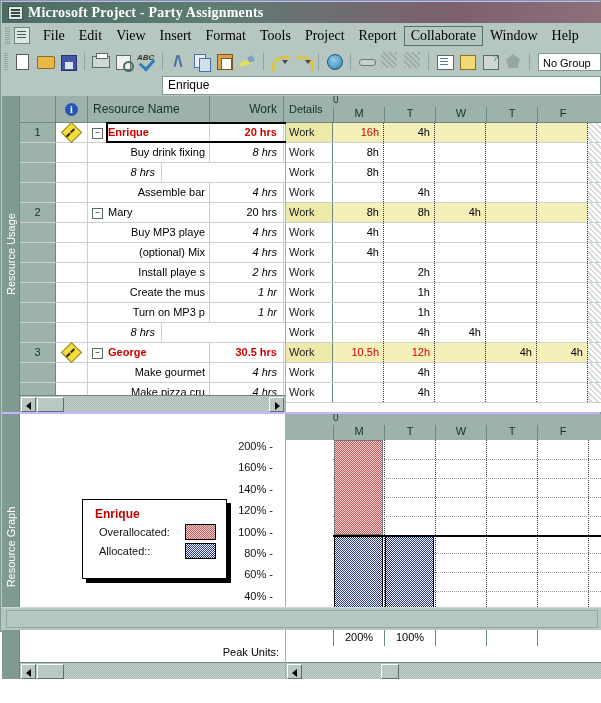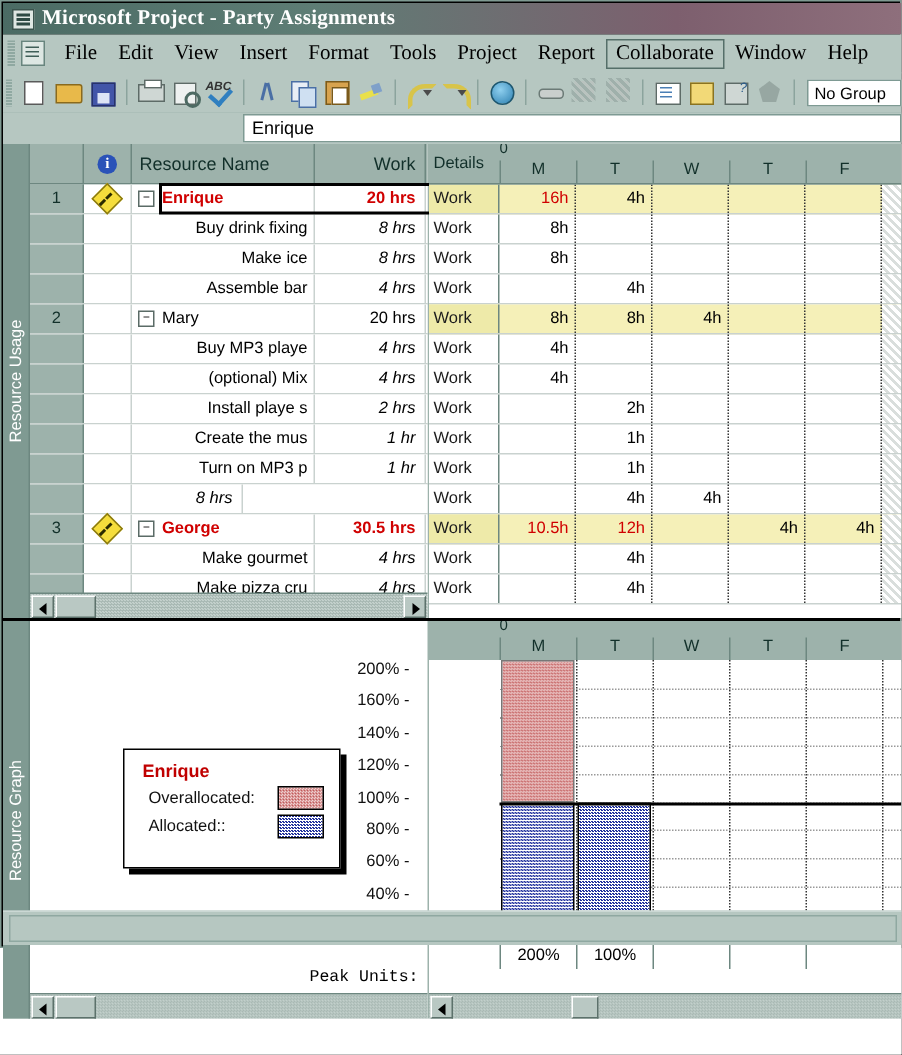--- a/index.html
+++ b/index.html
@@ -1,18 +1,18 @@
 <!DOCTYPE html>
 <html><head>
 <meta charset="utf-8">
 <style>
   html,body{margin:0;padding:0;background:#fff;}
   body{width:601px;height:703px;overflow:hidden;
        font-family:"Liberation Serif",serif;font-size:12px;color:#000;}
-  #app{position:relative;width:601px;height:632px;background:#000000;
+  #app{position:relative;width:601px;height:632px;background:#c4b5fd;
        border:1px solid #7f9a92;box-sizing:border-box;}
 
   
   .titlebar{position:absolute;left:1px;top:1px;width:599px;height:21px;
     background:linear-gradient(to right,#4b6b64 0%,#5e7d75 35%,#7d5f6e 75%,#8e6f7c 100%);
     display:flex;align-items:center;}
   .titlebar .tb-ico{width:15px;height:14px;margin:0 5px 0 6px;background:#dfe7e3;
     border:1px solid #3b544e;position:relative;box-sizing:border-box;}
   .titlebar .tb-ico:after{content:"";position:absolute;left:2px;top:2px;width:9px;height:2px;
     background:#2e4a44;box-shadow:0 3px 0 #2e4a44,0 6px 0 #2e4a44;}
@@ -166,21 +166,21 @@
   .sb-btn.r i{border-left:5px solid #000;left:5px;}
   .sb-thumb{position:absolute;top:1px;height:15px;background:#b9c8c3;border:1px solid #fff;
     border-right-color:#5c716b;border-bottom-color:#5c716b;box-sizing:border-box;}
 
   
   .gleft{position:absolute;left:18px;top:0;width:265px;height:100%;background:#fff;}
   .axis-labels{position:absolute;right:12px;top:22px;width:80px;text-align:right;
     font-family:"Liberation Sans",sans-serif;font-size:11px;color:#111;}
   .axis-labels div{height:21.4px;line-height:21.4px;}
   .axis-labels div:after{content:" -";}
-  .peak-lbl{position:absolute;right:6px;bottom:21px;font-family:Liberation Mono, monospace;font-size:11px;text-align:center;}
+  .peak-lbl{position:absolute;right:6px;bottom:21px;font-family:Liberation Sans, sans-serif;font-size:11px;text-align:center;}
   .legend{position:absolute;left:62px;top:85px;width:143px;height:78px;background:#fff;
     border:1px solid #000;box-shadow:4px 4px 0 #000;}
   .legend .lg-title{font-family:"Liberation Sans",sans-serif;font-size:12px;font-weight:bold;
     color:#c00000;margin:7px 0 3px 12px;}
   .legend .lg-row{display:flex;align-items:center;margin:3px 0 0 16px;}
   .legend .lg-row span{font-family:"Liberation Sans",sans-serif;font-size:11px;color:#111;}
   .sw{width:29px;height:14px;margin-left:auto;margin-right:10px;border:1px solid #000;}
   .sw.over{background:repeating-conic-gradient(#c15a5a 0% 25%,#f0d2d2 0% 50%) 0 0/2px 2px;}
   .sw.alloc{background:repeating-conic-gradient(#1f2f9c 0% 25%,#ffffff 0% 50%) 0 0/2px 2px;}
 
@@ -341,21 +341,20 @@
           <div class="lrow detail">
             <div class="c-id"></div>
             <div class="c-ind"></div>
             <div class="c-name"><span>Buy drink fixing</span></div>
             <div class="c-work">8 hrs</div>
             <div class="c-rest"></div>
           </div>
           <div class="lrow detail">
             <div class="c-id"></div>
             <div class="c-ind"></div>
-            <div class="c-name"><span>Make ice</span></div>
             <div class="c-work">8 hrs</div>
             <div class="c-rest"></div>
           </div>
           <div class="lrow detail">
             <div class="c-id"></div>
             <div class="c-ind"></div>
             <div class="c-name"><span>Assemble bar</span></div>
             <div class="c-work">4 hrs</div>
             <div class="c-rest"></div>
           </div>

